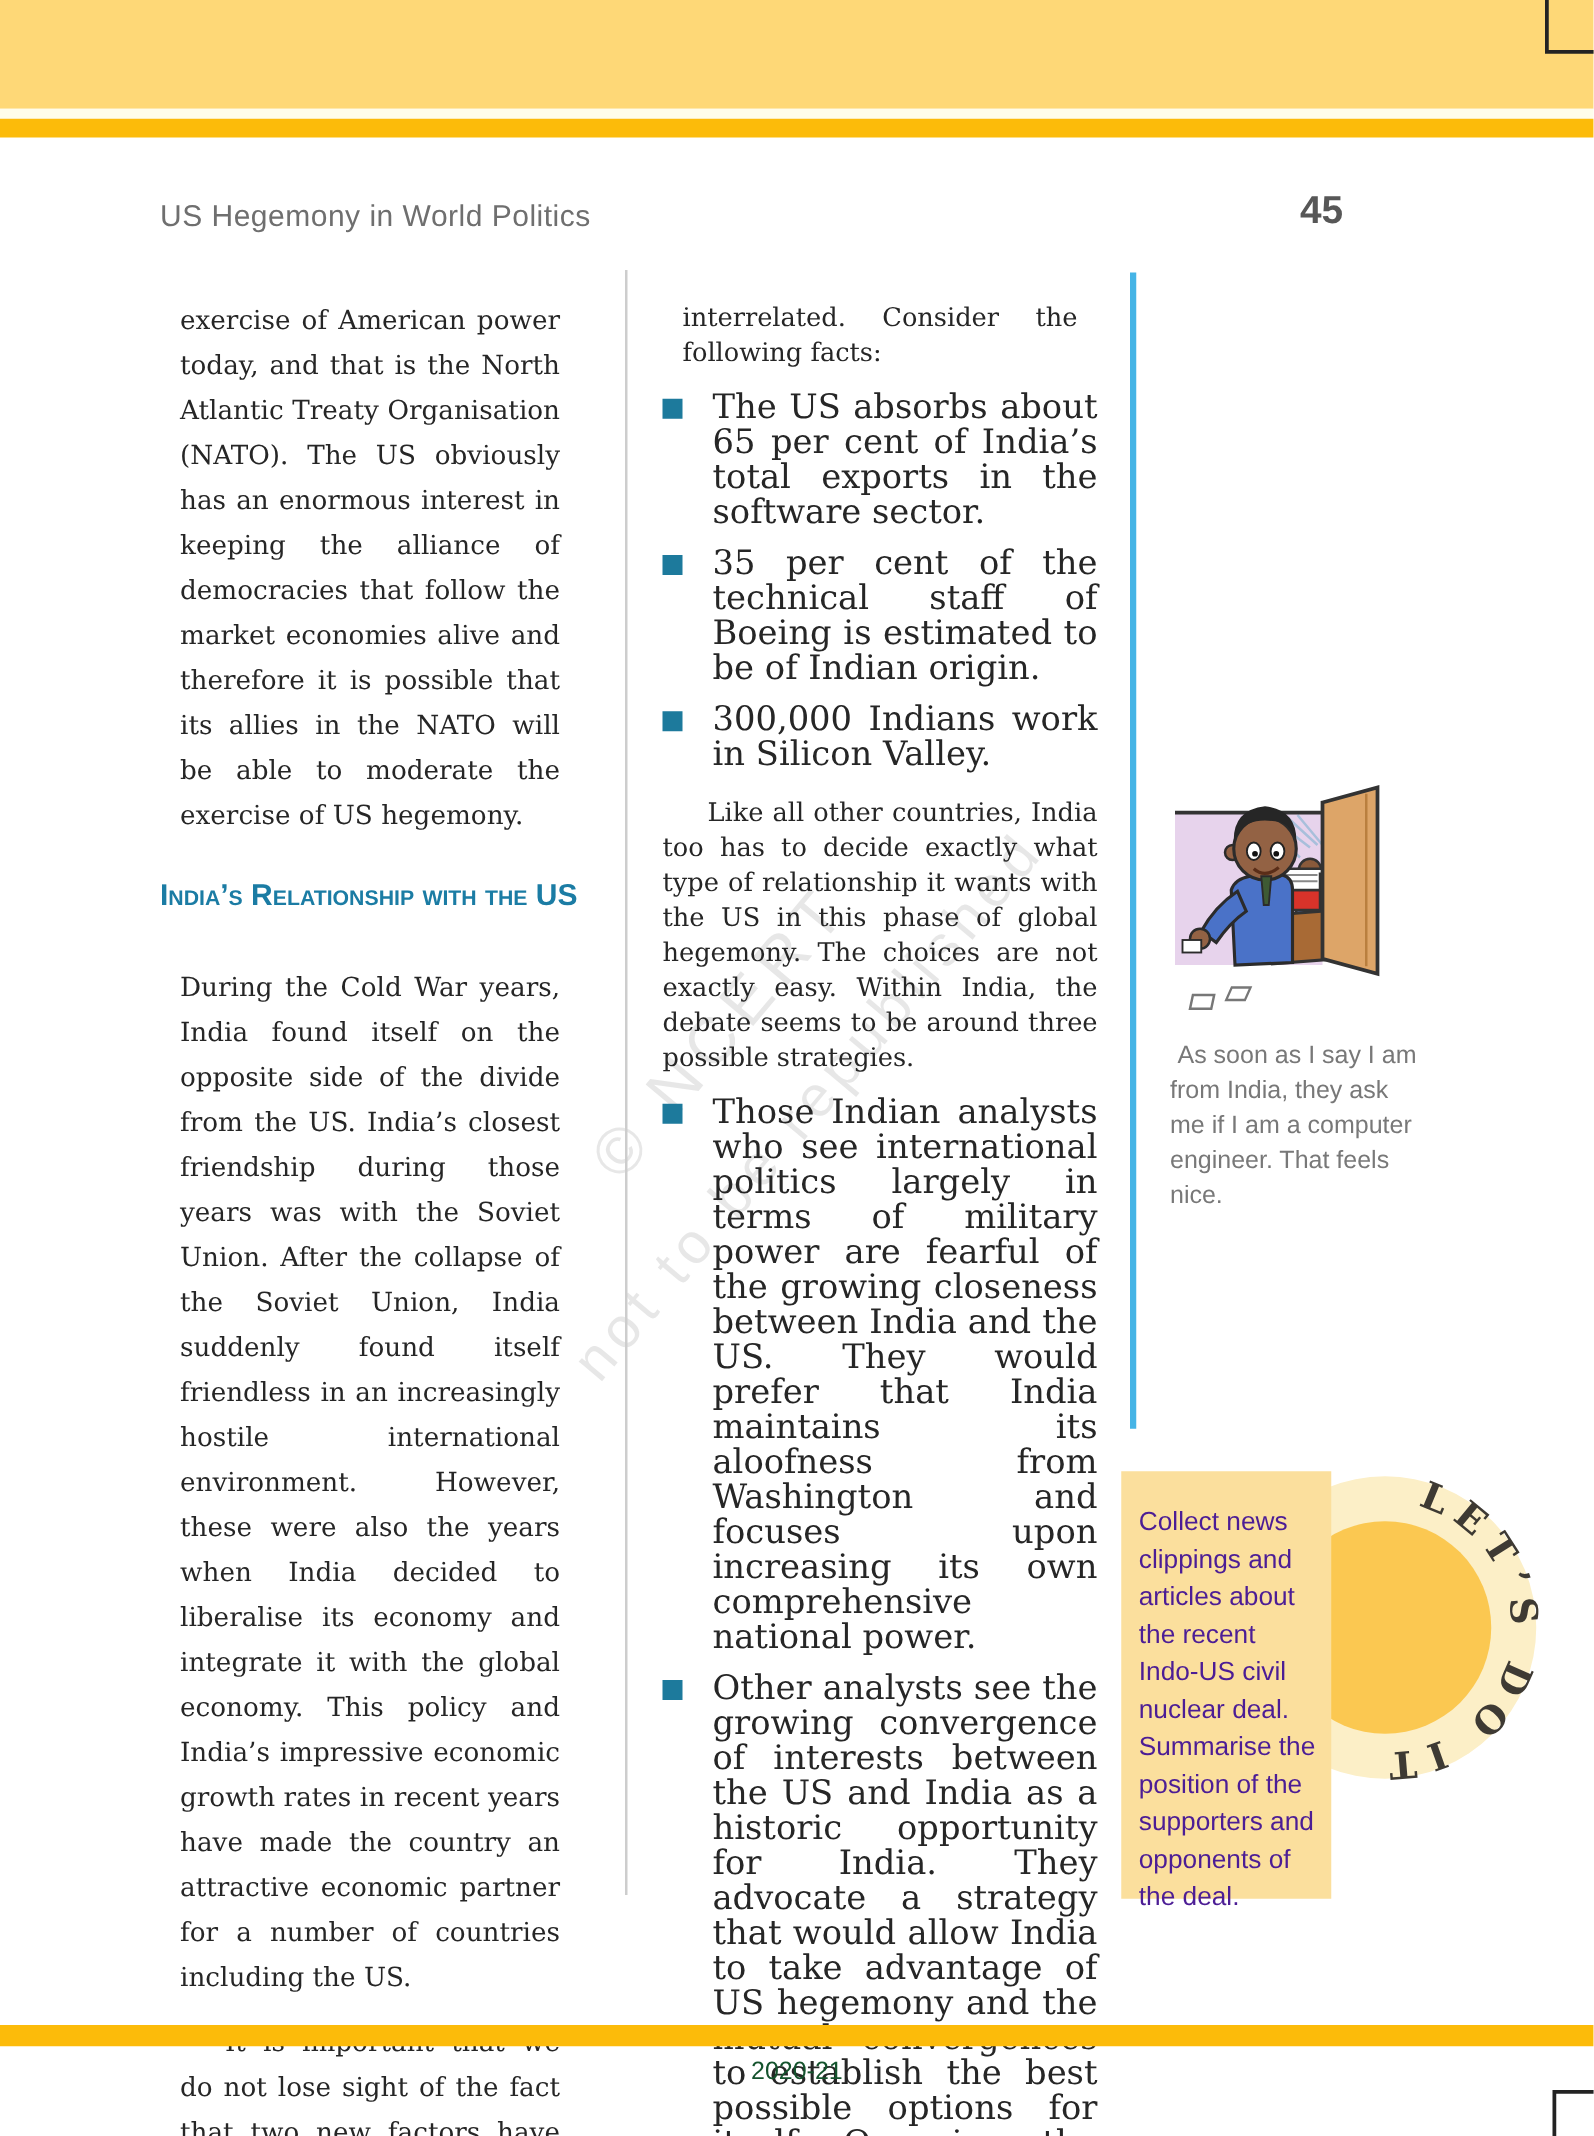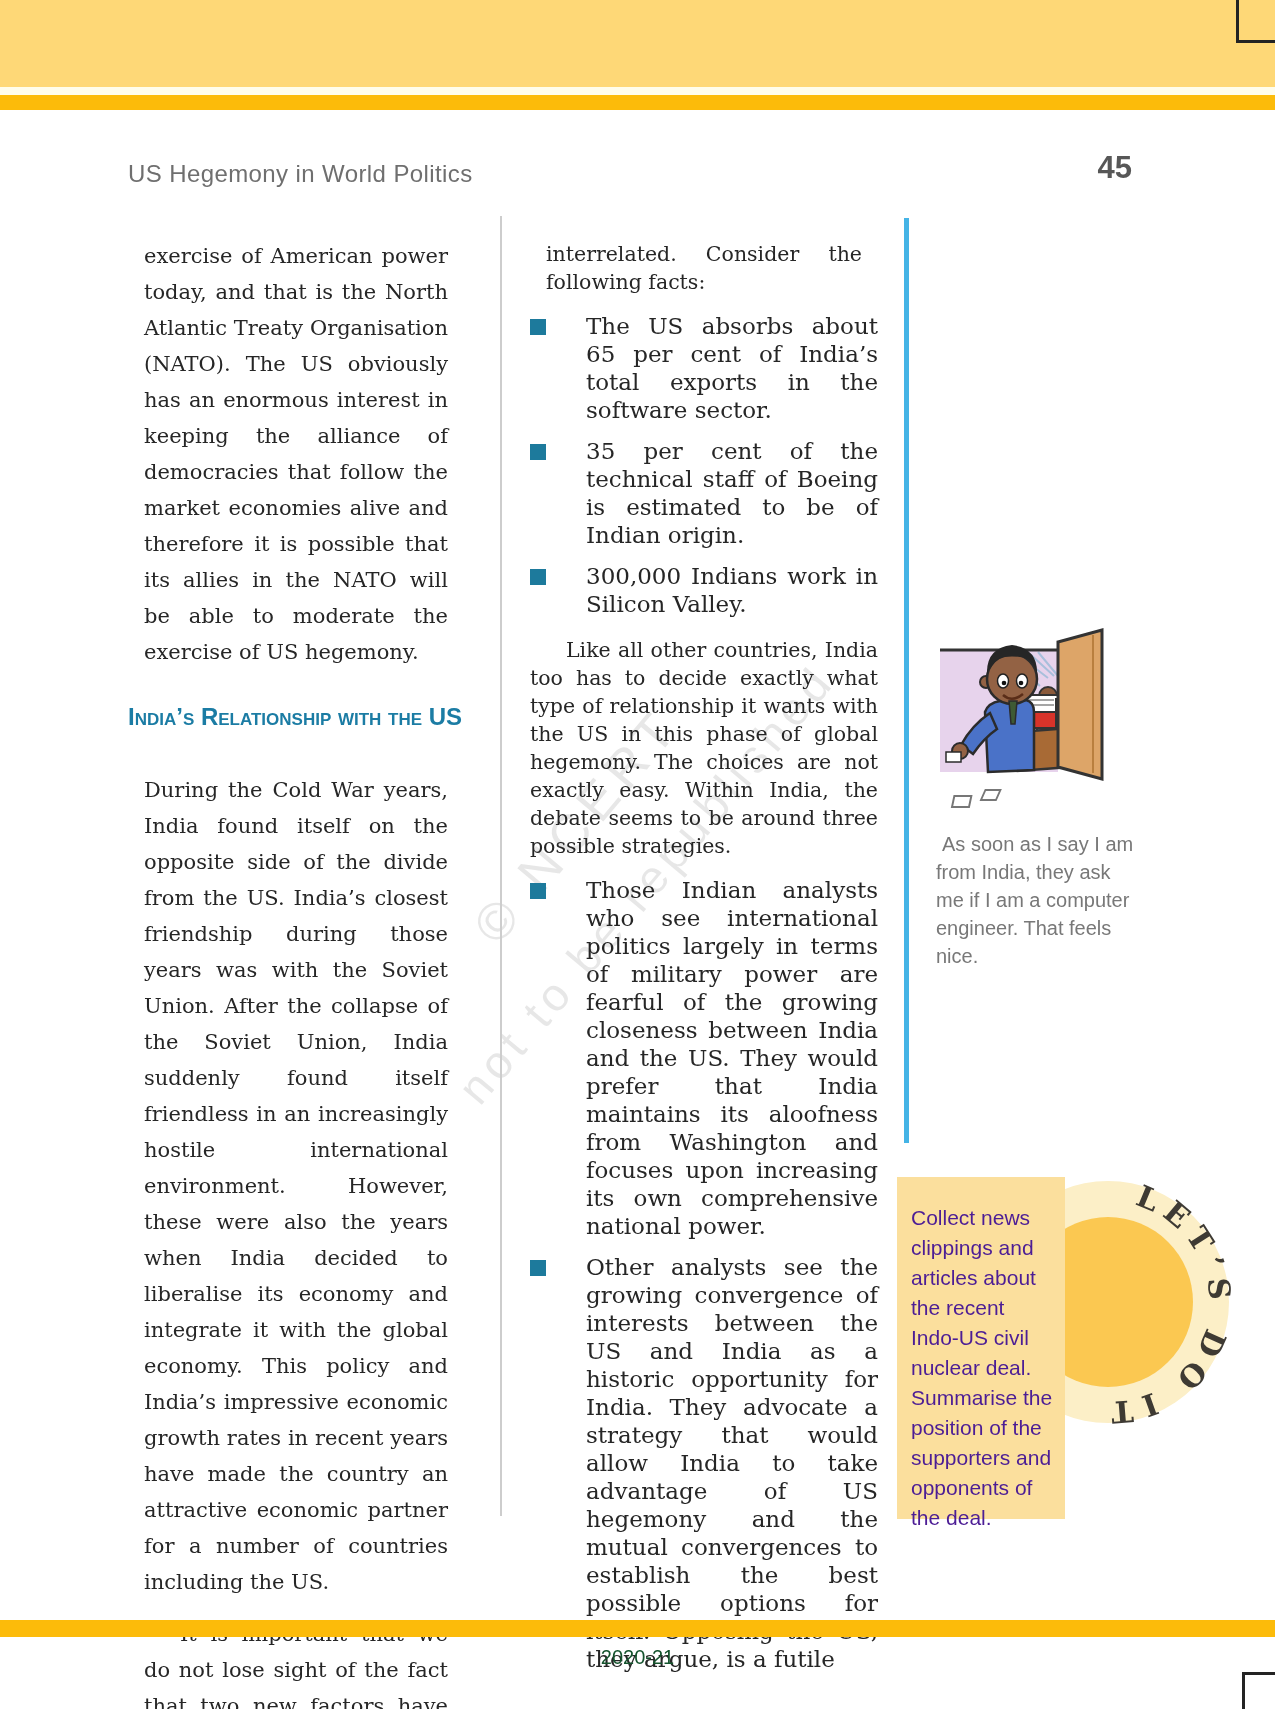--- a/index.html
+++ b/index.html
@@ -20,21 +20,21 @@
   .crop-mark { position:absolute; border:3px solid #232323; background:transparent; }
   .crop-mark.tr { left:1236px; top:-10px; width:55px; height:47px; }
   .crop-mark.br { left:1242px; top:1672px; width:55px; height:55px; }
 
   
   .header-title {
     position:absolute; left:128px; top:160px;
     font-family:"Liberation Sans", sans-serif; font-size:24px; color:#6F6F6F; letter-spacing:0.4px;
   }
   .page-number {
-    position:absolute; left:1040px; top:150px; width:92px; text-align:right;
+    position:absolute; left:1040px; top:150px; width:92px; text-align:left;
     font-family:"Liberation Sans", sans-serif; font-size:31px; font-weight:600; color:#575757;
   }
 
   
   .watermark {
     position:absolute; left:250px; top:780px; width:720px;
     transform:rotate(-50deg); transform-origin:center center;
     text-align:center; pointer-events:none;
     font-family:"Liberation Sans", sans-serif; color:rgba(70,70,70,0.13);
   }
@@ -56,21 +56,21 @@
   .heading {
     margin:26px 0 34px 0;
     font-family:"Liberation Sans", sans-serif; font-variant:small-caps;
     font-weight:bold; font-size:24px; line-height:42px; color:#1B7CA4;
   }
   .bullet-list { list-style:none; margin:12px 0 0 0; padding:0; }
   .bullet-item { display:flex; margin:0 0 13px 0; }
   .bullet-square {
     flex:0 0 16px; width:16px; height:16px; margin:7px 24px 0 0; background:#1D7A9C;
   }
-  .bullet-text { font-size:23px; line-height:28px; text-align:justify;margin-left:16px; }
+  .bullet-text { font-size:27px; line-height:28px; text-align:justify; }
   .mid-para2 { margin:18px 0 16px 0 !important; }
 
   
   .cartoon { position:absolute; left:930px; top:600px; }
   .caption {
     position:absolute; left:936px; top:830px; width:204px;
     font-family:"Liberation Sans", sans-serif; font-size:20px; line-height:28px; color:#787878;
     text-indent:6px;
   }
   .badge-svg { position:absolute; left:978px; top:1172px; }

